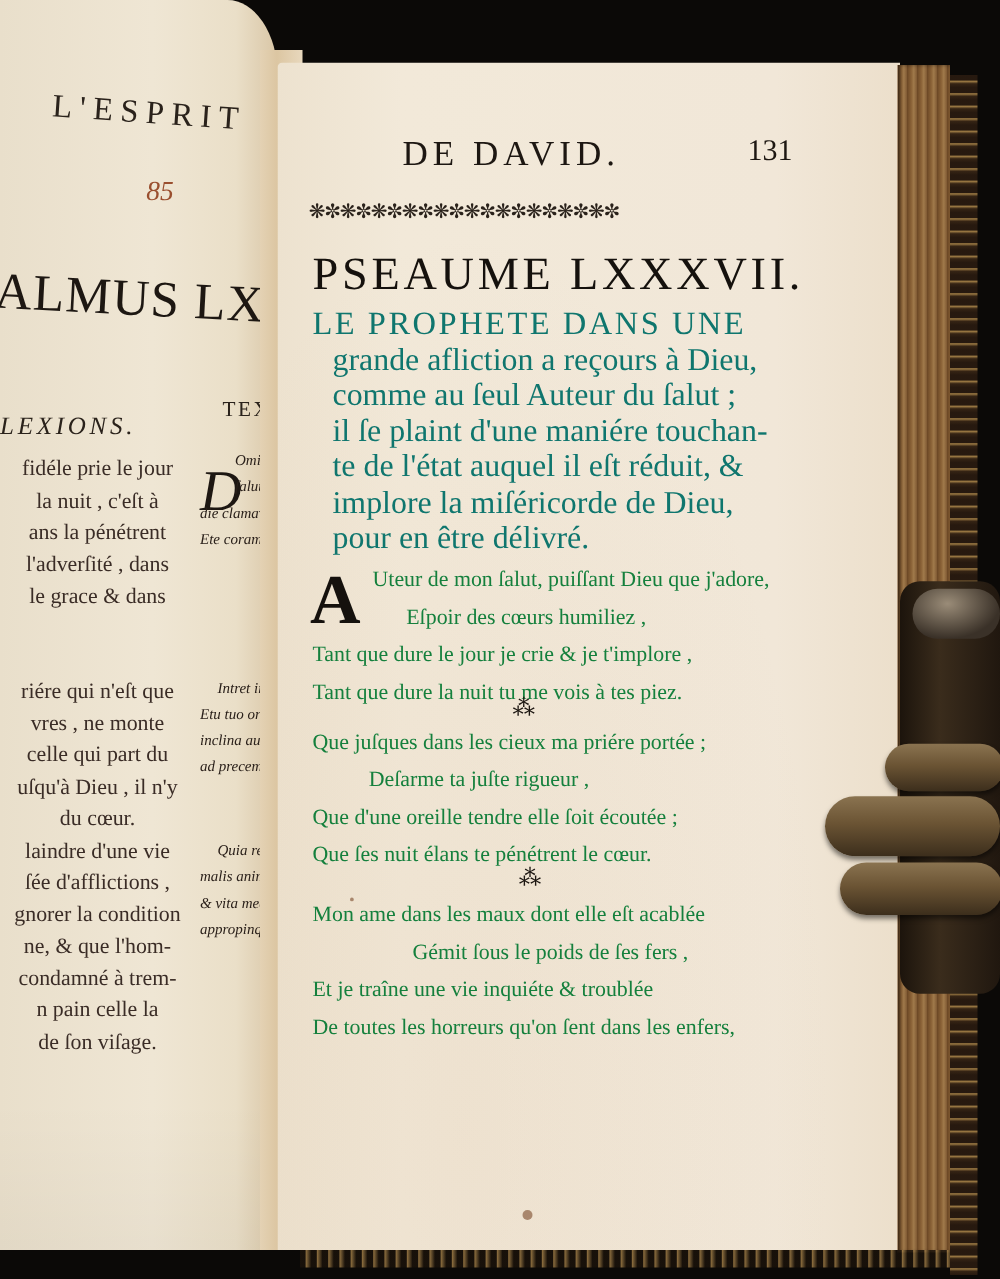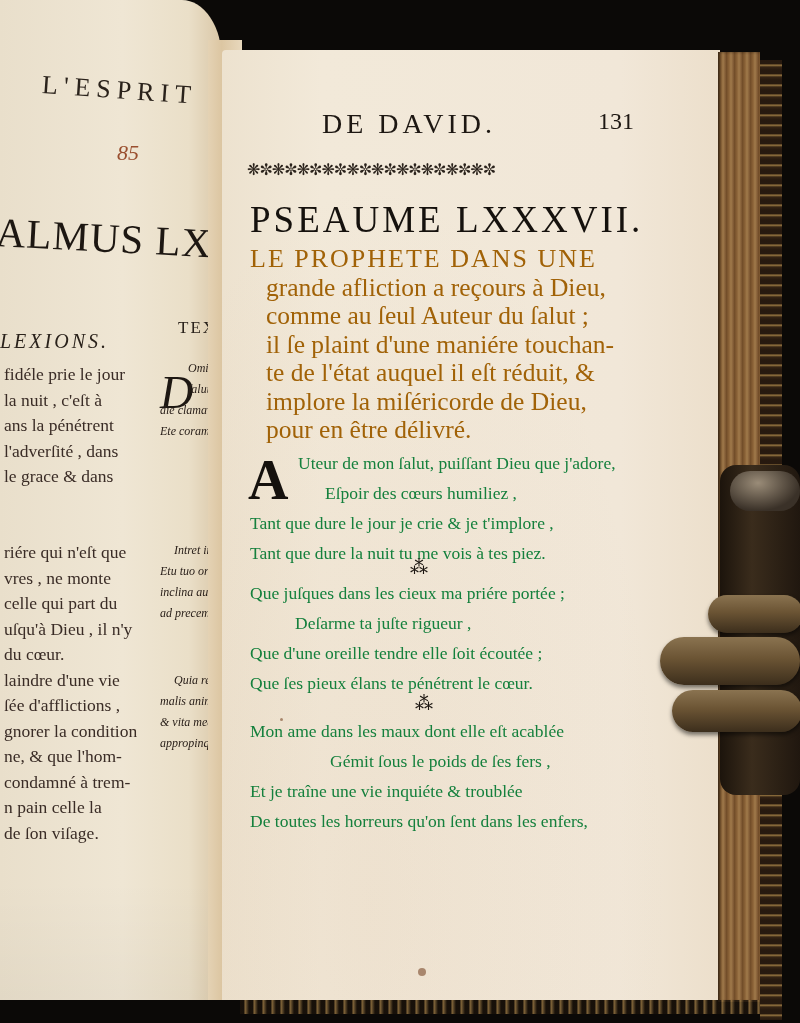--- a/index.html
+++ b/index.html
@@ -87,21 +87,21 @@
     background:none;
   }
   .ornament-band span { white-space:nowrap; }
   .psalm-title {
     position:absolute; left:250px; top:198px;
     font-size:37px; letter-spacing:3px; color:#15110d;
     white-space:nowrap;
   }
   .summary {
     position:absolute; left:250px; top:245px; width:400px;
-    font-size:25.5px; line-height:28.5px; color:#a16207;
+    font-size:25.5px; line-height:28.5px; color:#0f766e;
   }
   .summary .first-line { letter-spacing:2px; font-size:26px; }
   .summary .indent { padding-left:16px; white-space:nowrap; }
   .stanza { position:absolute; left:250px; font-size:17.5px; line-height:30px; color:#15803d; }
   .stanza .line { white-space:nowrap; }
   .stanza .ind { padding-left:80px; }
   .stanza .ind2 { padding-left:45px; }
   .dropcap {
     position:absolute; left:248px; top:455px; font-size:56px; line-height:50px;
     font-weight:bold; color:#15110d;
@@ -114,21 +114,21 @@
   }
   .stanza2 { top:578px; }
   .stanza3 { top:716px; }
 
   
   .l-head { position:absolute; left:42px; top:70px; font-size:26px; letter-spacing:6px; color:#2a221b; transform:rotate(4deg); transform-origin:left; }
   .l-folio { position:absolute; left:117px; top:140px; font-size:22px; color:#9a4f2f; font-style:italic; }
   .l-psalm { position:absolute; left:-4px; top:208px; font-size:41px; color:#1d1712; letter-spacing:1px; white-space:nowrap; transform:rotate(3deg); transform-origin:left; }
   .l-subhead { position:absolute; left:0px; top:310px; font-size:20px; letter-spacing:3px; font-style:italic; color:#2a221b;margin-top:20px; }
   .l-texte { position:absolute; left:178px; top:318px; font-size:17px; letter-spacing:2px; color:#2a221b; }
-  .l-col { position:absolute; left:4px; width:148px; font-size:17.5px; line-height:25.5px; color:#3a2c26; text-align:left; }
+  .l-col { position:absolute; left:4px; width:148px; font-size:17.5px; line-height:25.5px; color:#3a2c26; text-align:center; }
   .l-col .line { white-space:nowrap; overflow:hidden; }
   .l-col1 { top:362px; }
   .l-col2 { top:540px; }
   .r-col { position:absolute; left:160px; width:62px; font-size:12px; font-style:italic; line-height:21px; color:#2a201a; overflow:hidden; }
   .r-col .line { white-space:nowrap; }
   .r-cap { position:absolute; left:160px; top:370px; font-size:46px; font-style:italic; line-height:46px; color:#1d1712; }
   .r-col1 { top:358px; }
   .r-col1 .line:nth-child(1), .r-col1 .line:nth-child(2) { padding-left:28px; }
   .r-col2 { top:540px; }
   .r-col3 { top:670px; }
@@ -225,21 +225,21 @@
     <div class="line">Tant que dure le jour je crie &amp; je t'implore ,</div>
     <div class="line">Tant que dure la nuit tu me vois à tes piez.</div>
   </div>
 
   <div class="fleuron" style="left:410px;top:556px;">⁂</div>
 
   <div class="stanza stanza2">
     <div class="line">Que juſques dans les cieux ma priére portée ;</div>
     <div class="line ind2">Deſarme ta juſte rigueur ,</div>
     <div class="line">Que d'une oreille tendre elle ſoit écoutée ;</div>
-    <div class="line">Que ſes pieux élans te pénétrent le cœur.</div>
+    <div class="line">Que ſes nuit élans te pénétrent le cœur.</div>
   </div>
 
   <div class="fleuron" style="left:415px;top:692px;">⁂</div>
 
   <div class="stanza stanza3">
     <div class="line">Mon ame dans les maux dont elle eſt acablée</div>
     <div class="line ind">Gémit ſous le poids de ſes fers ,</div>
     <div class="line">Et je traîne une vie inquiéte &amp; troublée</div>
     <div class="line">De toutes les horreurs qu'on ſent dans les enfers,</div>
   </div>

